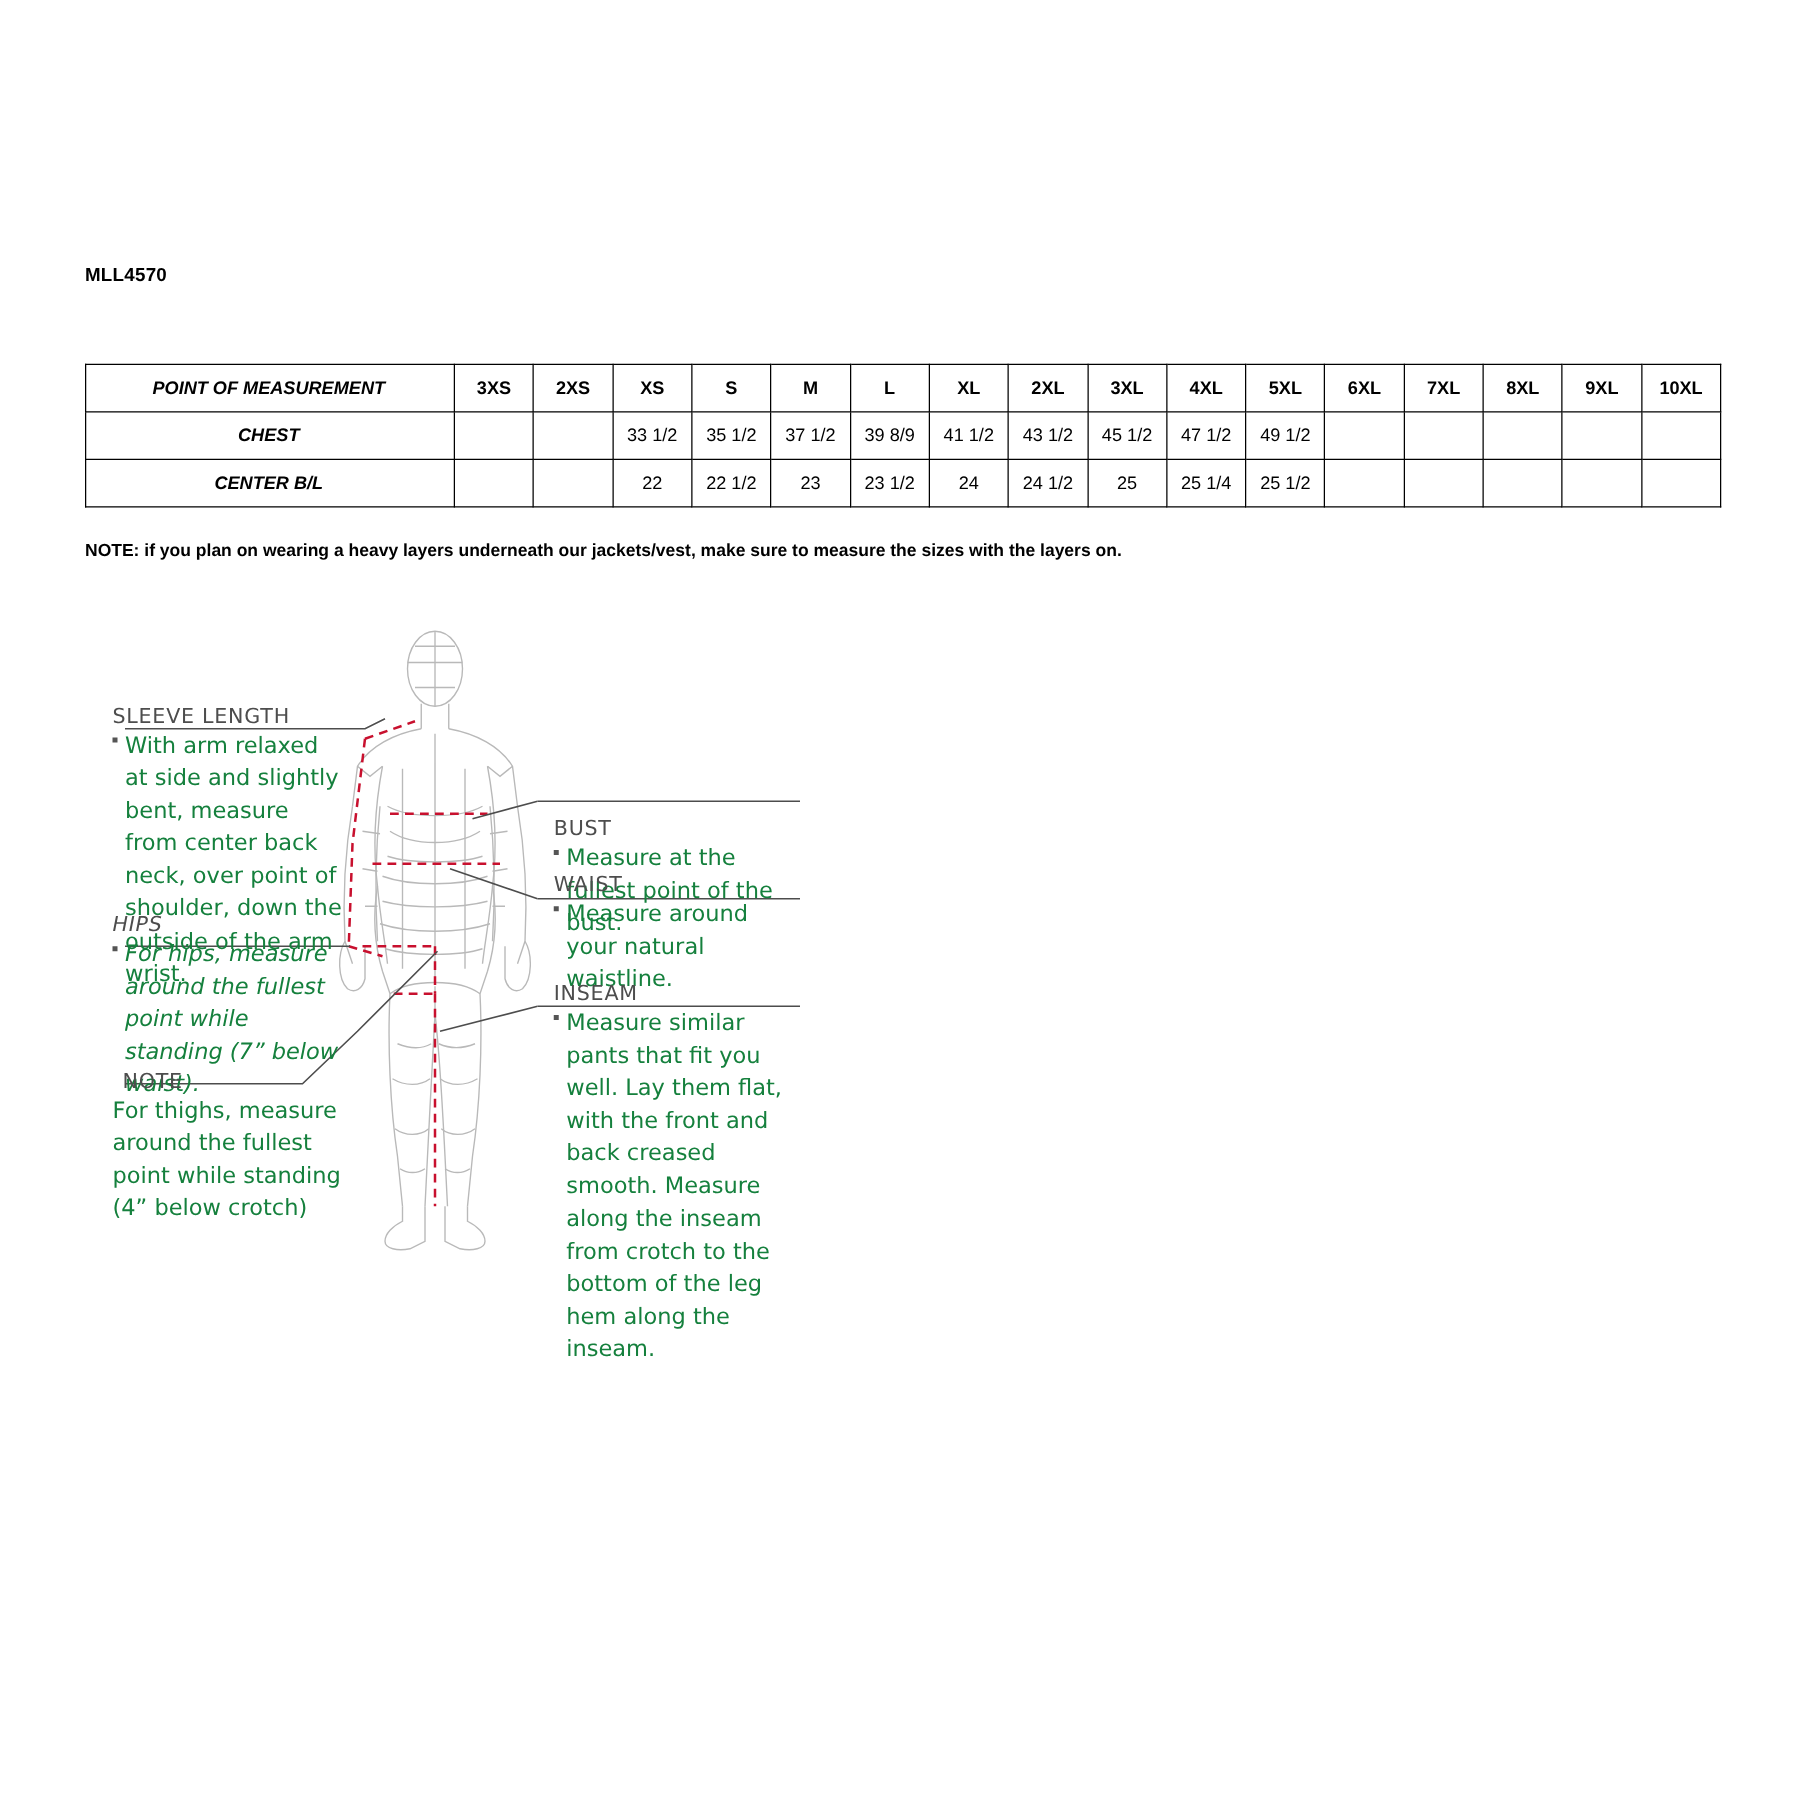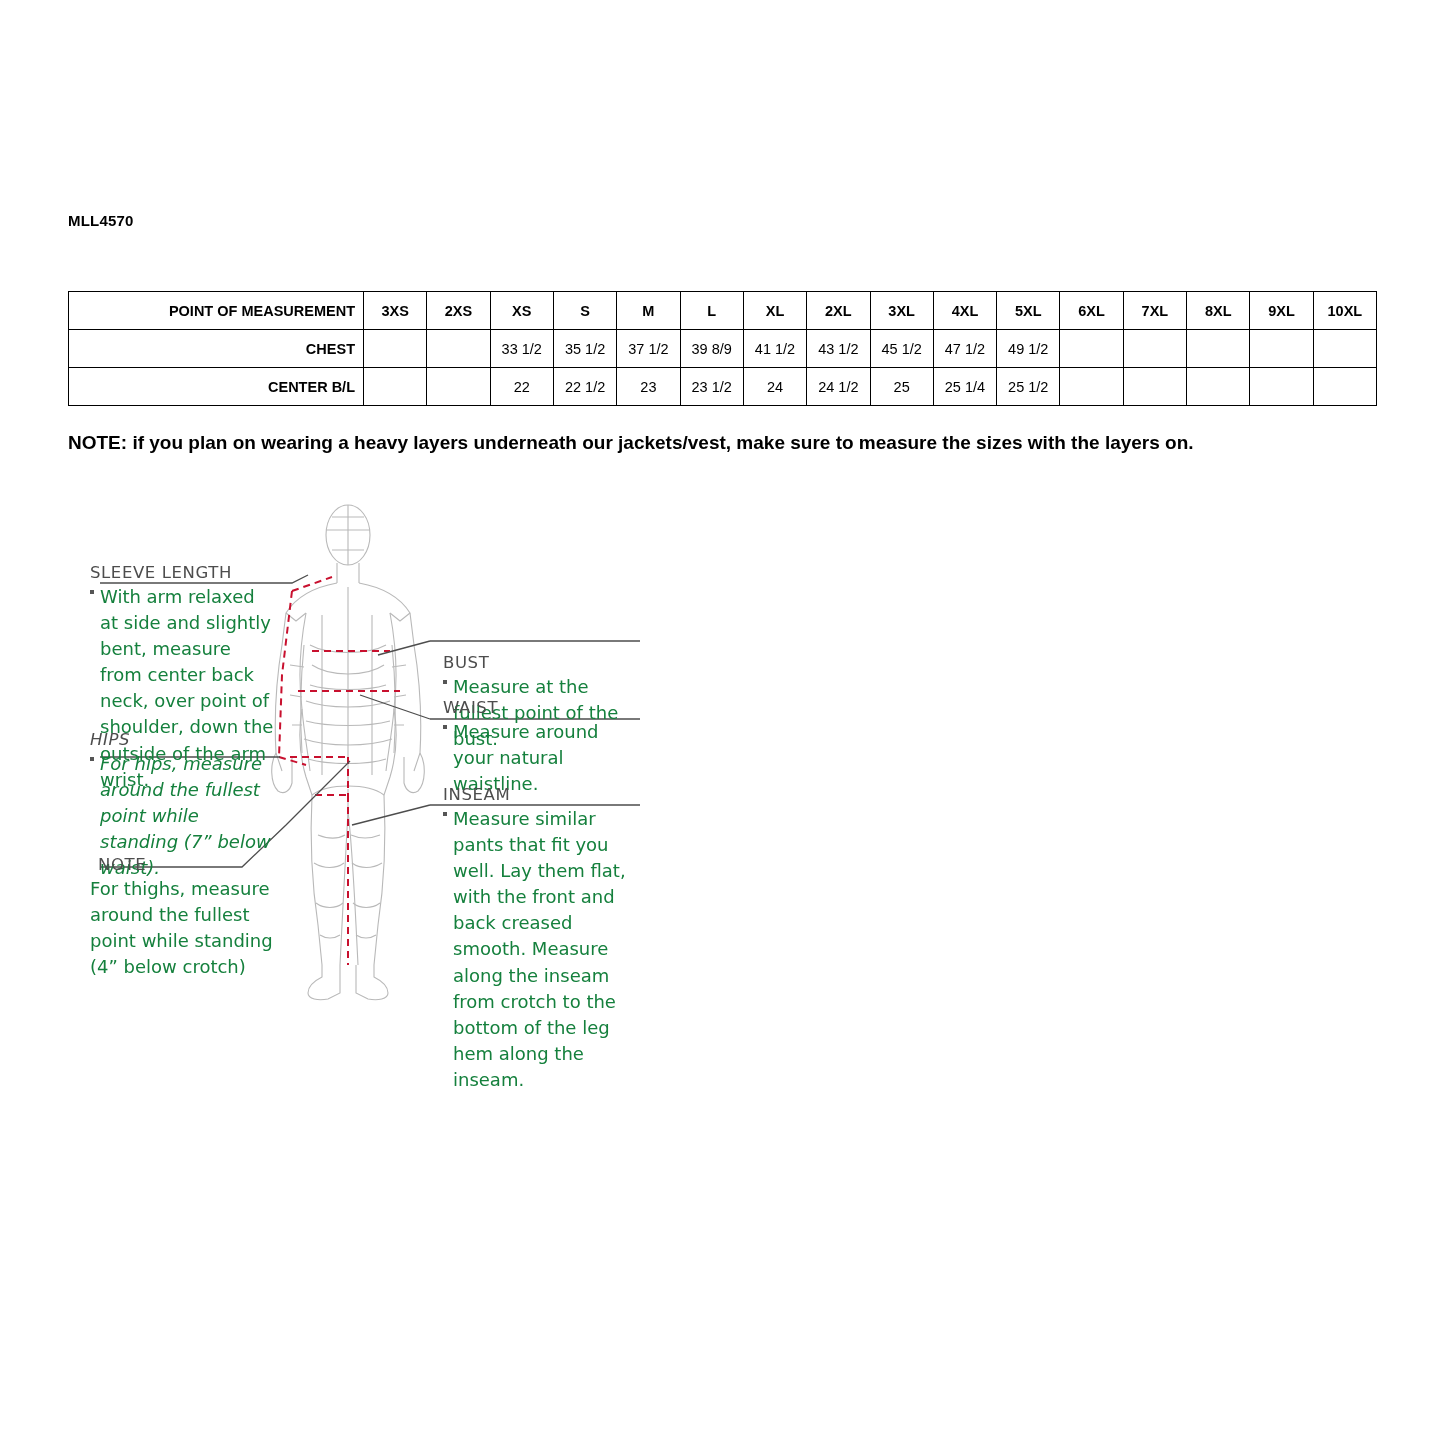--- a/index.html
+++ b/index.html
@@ -49,37 +49,38 @@
   table.size-table td, table.size-table th {
     border: 1px solid #000000;
     height: 37px;
     padding: 0 8px;
     text-align: center;
     font-weight: bold;
     white-space: nowrap;
   }
   table.size-table th.pom,
   table.size-table td.pom {
-    text-align: right;
+    text-align: center;
     width: 280px;
     padding-left: 6px;
+    font-style: italic;
   }
   table.size-table td.val {
     font-weight: normal;
   }
   table.size-table tr.head th {
     font-weight: bold;
   }
 
   
   .note {
     position: absolute;
     left: 68px;
     top: 432px;
-    font-size: 19px;
+    font-size: 14px;
     font-weight: bold;
   }
 
   
   .diagram {
     position: absolute;
     left: 60px;
     top: 495px;
     width: 640px;
     height: 540px;

